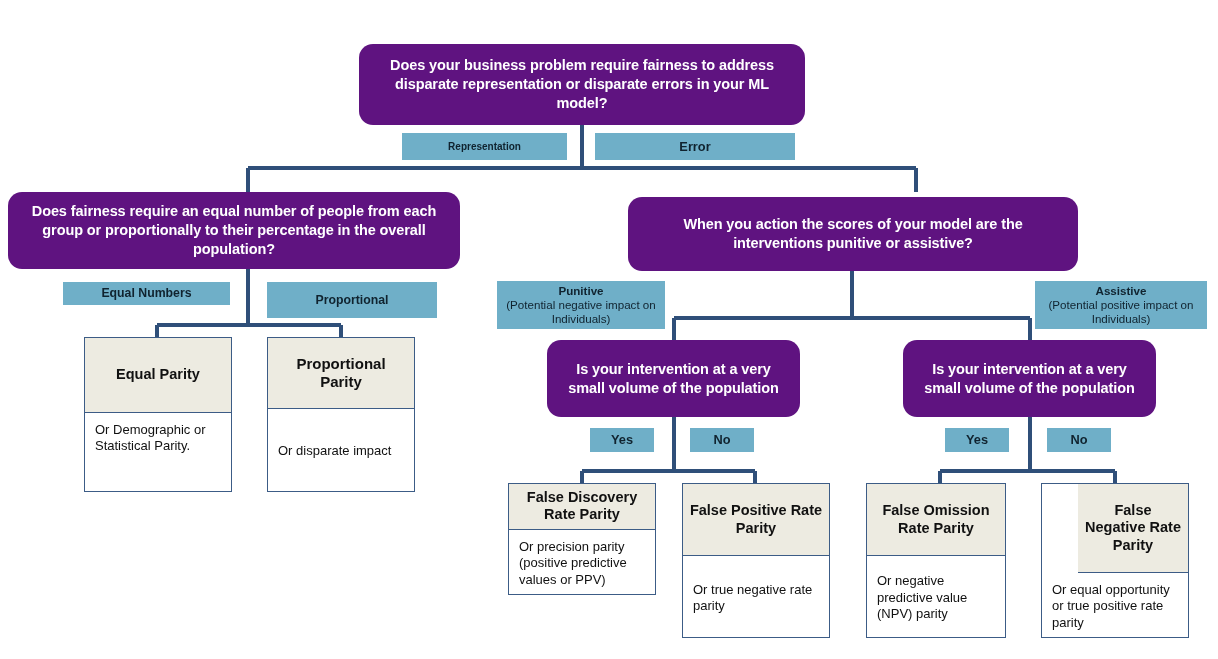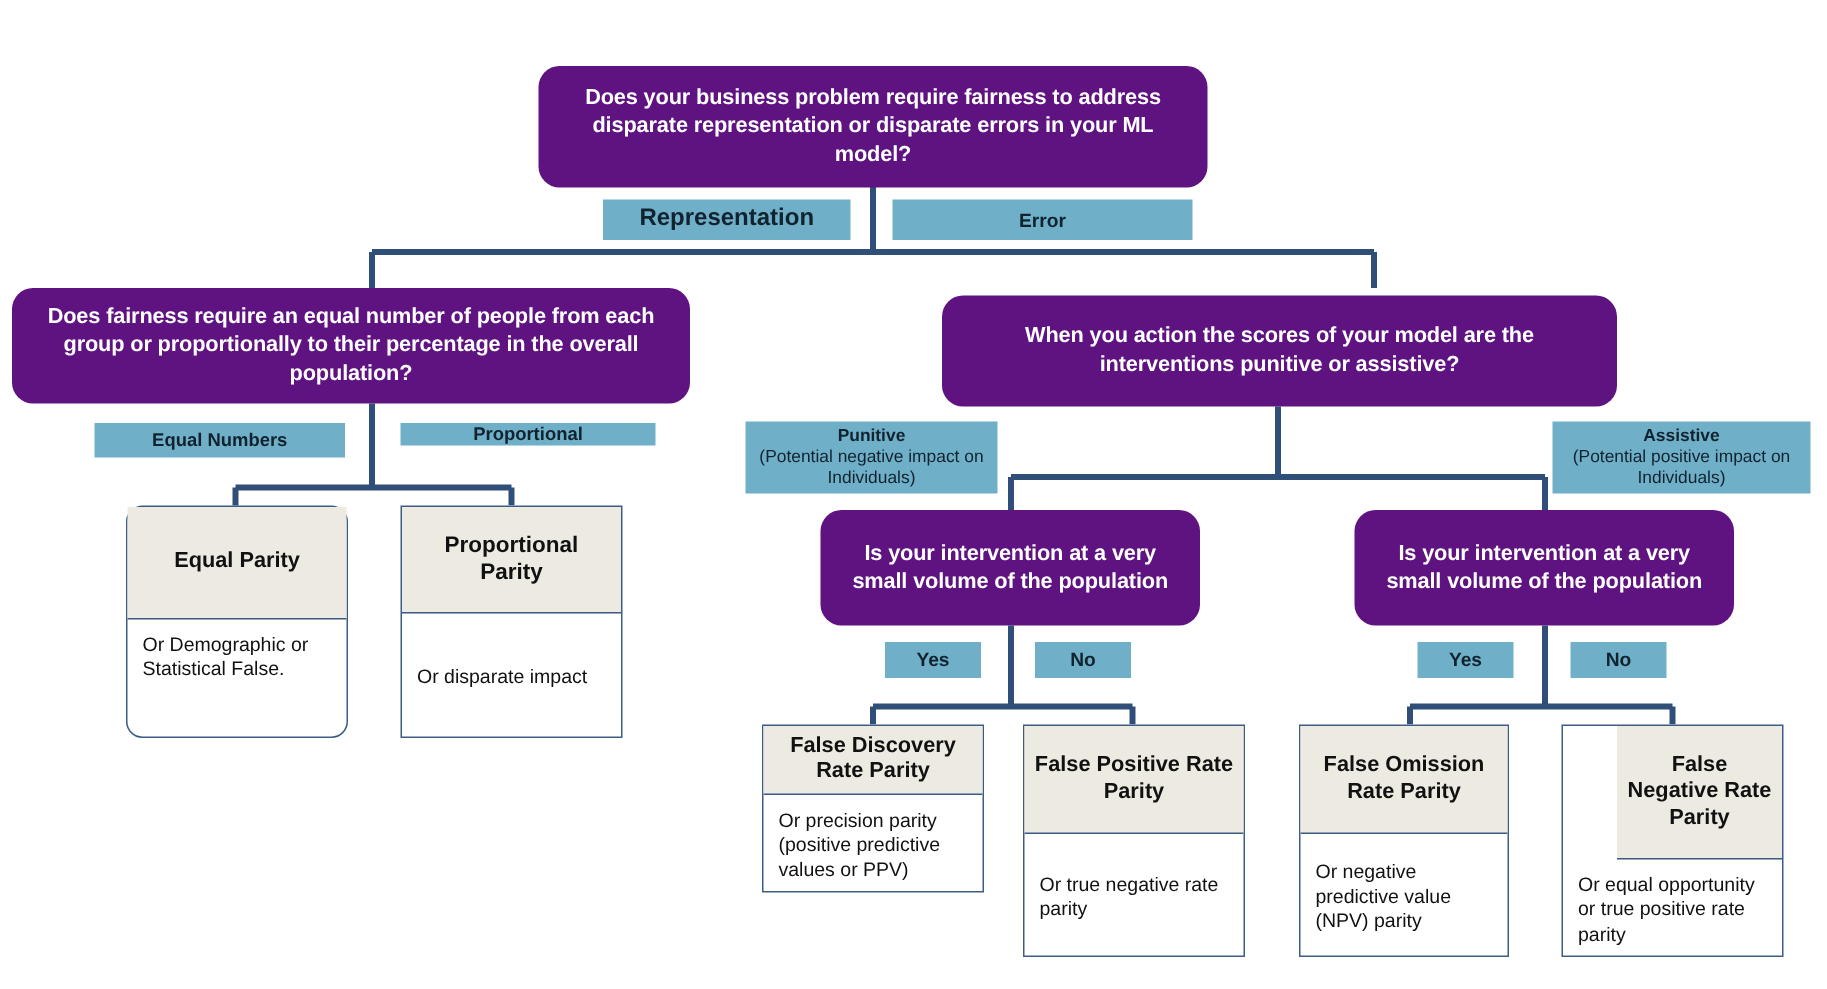--- a/index.html
+++ b/index.html
@@ -118,39 +118,39 @@
 
       <path d="M 1030 417 L 1030 471"></path>
       <path d="M 940 471 L 1115 471"></path>
       <path d="M 940 471 L 940 483"></path>
       <path d="M 1115 471 L 1115 483"></path>
     </g>
   </svg>
 
   <div class="qbox" style="left:359px; top:33px; width:446px; height:81px; font-size:14.5px;margin-top:11px;">Does your business problem require fairness to address disparate representation or disparate errors in your ML model?</div>
 
-  <div class="tlabel" style="left:402px; top:133px; width:165px; height:27px; font-size:16px;">
+  <div class="tlabel" style="left:402px; top:133px; width:165px; height:27px; font-size:10px;">
     <span class="t-main">Representation</span>
   </div>
   <div class="tlabel" style="left:595px; top:133px; width:200px; height:27px; font-size:12.8px;">
     <span class="t-main">Error</span>
   </div>
 
   <div class="qbox" style="left:8px; top:192px; width:452px; height:77px; font-size:14.5px;">Does fairness require an equal number of people from each group or proportionally to their percentage in the overall population?</div>
 
   <div class="tlabel" style="left:63px; top:282px; width:167px; height:23px; font-size:12.3px;">
     <span class="t-main">Equal Numbers</span>
   </div>
-  <div class="tlabel" style="left:267px; top:282px; width:170px; height:15px; font-size:12.3px;">
+  <div class="tlabel" style="left:267px; top:282px; width:170px; height:36px; font-size:12.3px;">
     <span class="t-main">Proportional</span>
   </div>
 
-  <div class="card" style="left:84px; top:337px; width:148px; height:155px;border-radius:11px;">
+  <div class="card" style="left:84px; top:337px; width:148px; height:155px;">
     <div class="card-head" style="height:75px; font-size:14.5px;">Equal Parity</div>
-    <div class="card-body" style="font-size:13px;">Or Demographic or Statistical False.</div>
+    <div class="card-body" style="font-size:13px;">Or Demographic or Statistical Parity.</div>
   </div>
 
   <div class="card vcenter" style="left:267px; top:337px; width:148px; height:155px;">
     <div class="card-head" style="height:71px; font-size:15px;">Proportional Parity</div>
     <div class="card-body" style="font-size:13px;">Or disparate impact</div>
   </div>
 
   <div class="qbox" style="left:628px; top:197px; width:450px; height:74px; font-size:14.5px;">When you action the scores of your model are the interventions punitive or assistive?</div>
 
   <div class="tlabel" style="left:497px; top:281px; width:168px; height:48px; font-size:11.6px;">

